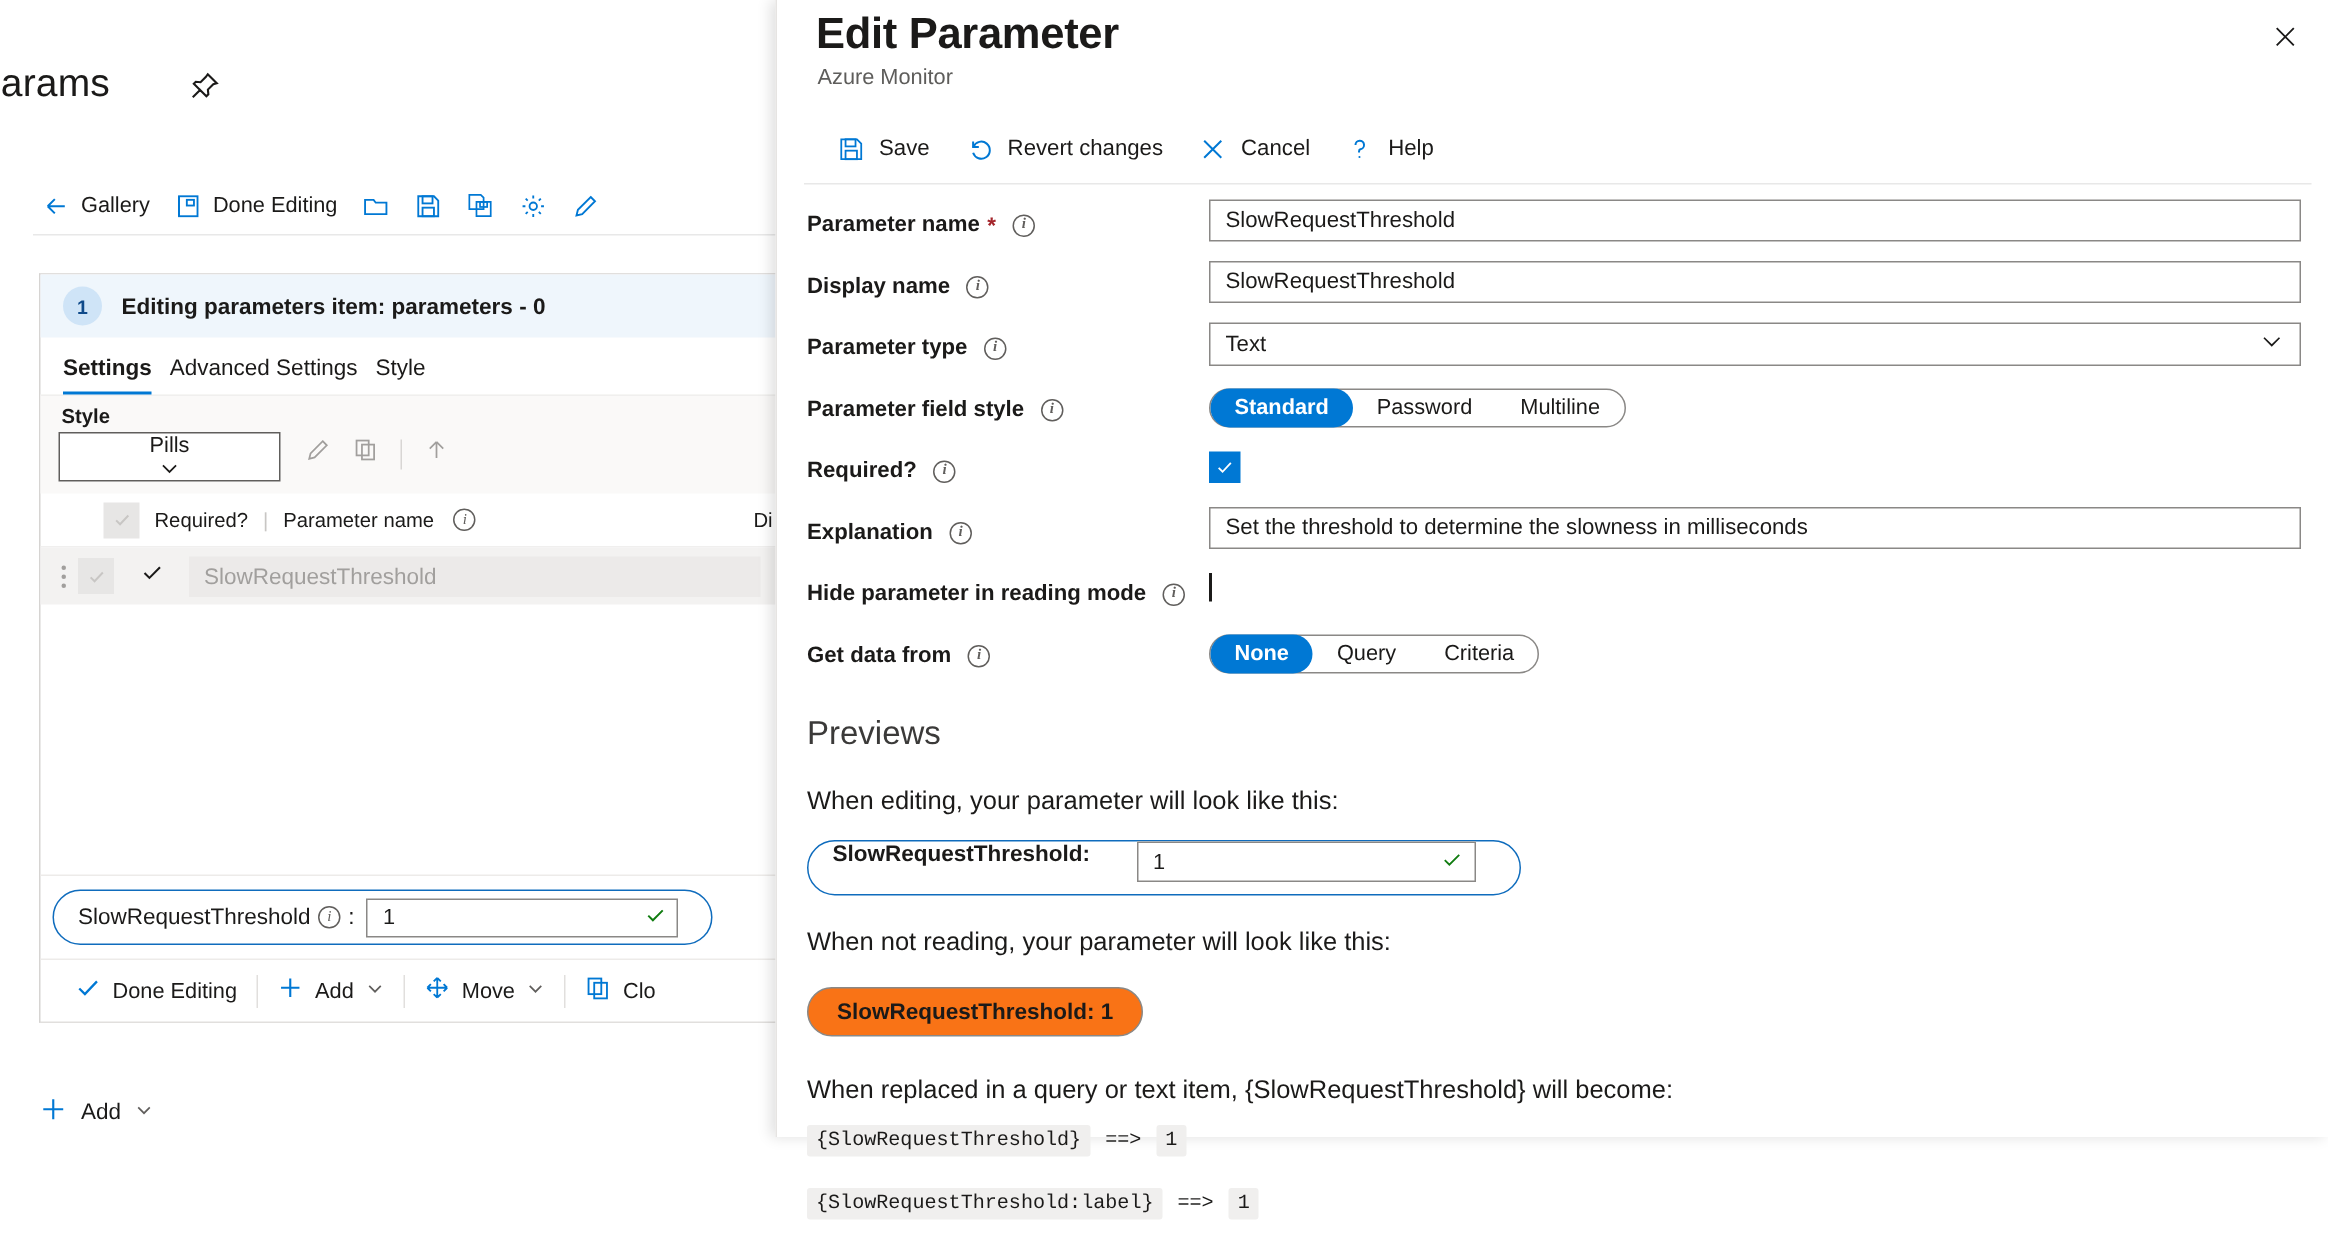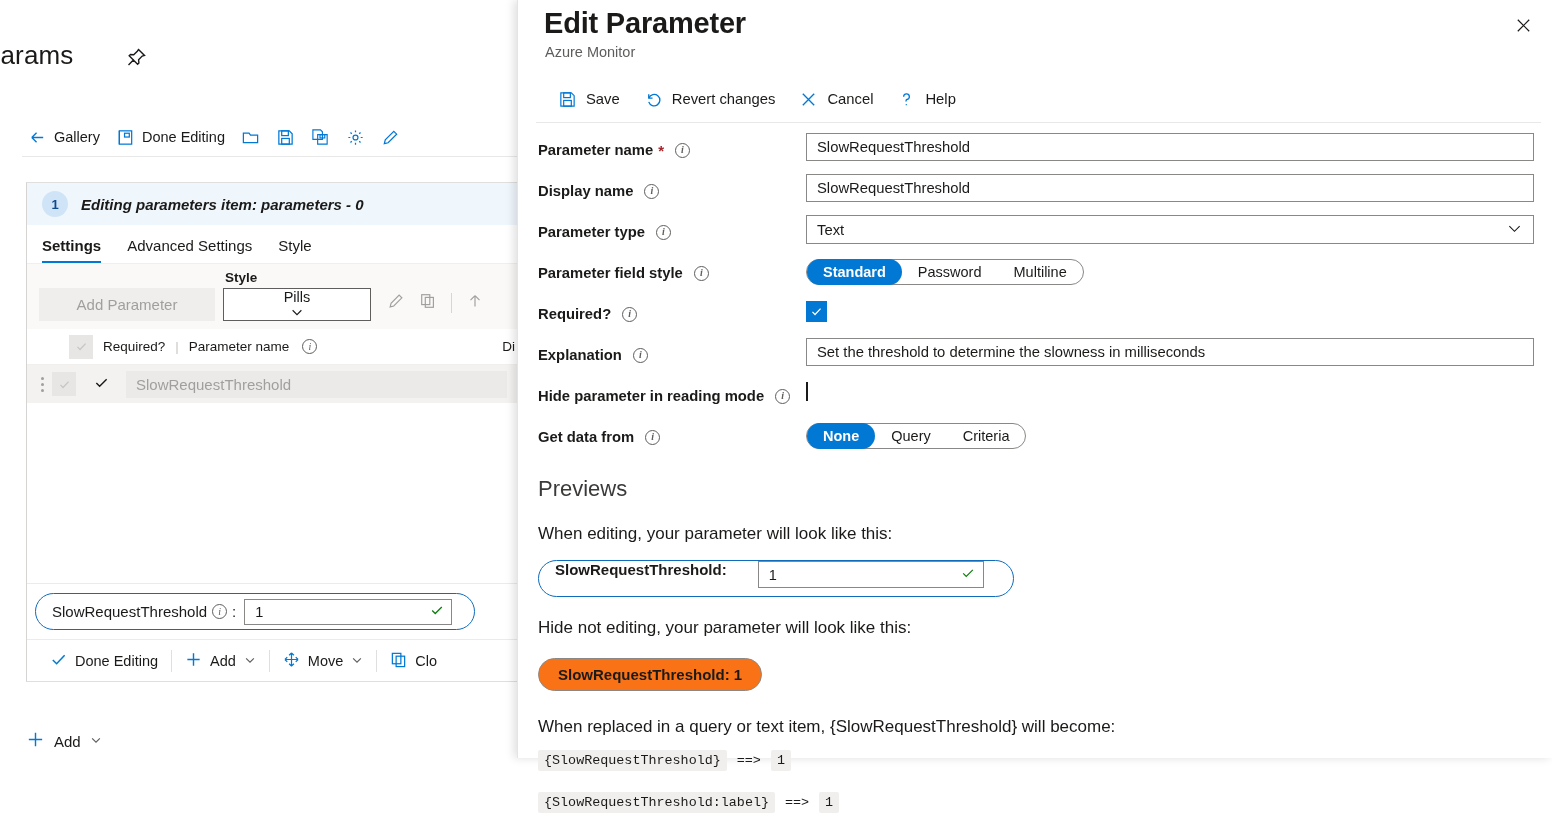--- a/index.html
+++ b/index.html
@@ -46,23 +46,23 @@
   #card-header {
     height: 42px; background: #eff6fc;
     display: flex; align-items: center; gap: 13px; padding-left: 15px;
   }
   #step-badge {
     width: 26px; height: 26px; border-radius: 50%;
     background: #cfe4f7; color: #0f4a8a;
     display:flex; align-items:center; justify-content:center;
     font-size: 13px; font-weight: 600;
   }
-  #card-header-title { font-size: 15px; font-weight: 700; color:#1b1a19;font-style:italic; }
-
-  #tabs { display: flex; gap: 26px; padding: 12px 15px 0 15px; border-bottom: 0; }
+  #card-header-title { font-size: 15px; font-weight: 700; color:#1b1a19; }
+
+  #tabs { display: flex; gap: 12px; padding: 12px 15px 0 15px; border-bottom: 0; }
   .tab { font-size: 15px; color:#1b1a19; padding-bottom: 9px; position: relative; }
   .tab.active { font-weight: 700; }
   .tab.active::after {
     content:''; position:absolute; left:0; right:0; bottom:0; height:2.5px; background:#0078d4;
   }
 
   #param-toolbar {
     display:flex; align-items:flex-end; gap: 8px;
     padding: 6px 10px 8px 12px; background: #faf9f8; border-top: 1px solid #f0efee;
   }
@@ -305,21 +305,20 @@
         <div id="card-header-title">Editing parameters item: parameters - 0</div>
       </div>
 
       <div id="tabs">
         <div class="tab active">Settings</div>
         <div class="tab">Advanced Settings</div>
         <div class="tab">Style</div>
       </div>
 
       <div id="param-toolbar">
-        <div id="add-param-btn">Add Parameter</div>
         <div class="style-group">
           <div class="style-label">Style</div>
           <div id="style-select">
             <span>Pills</span>
             <span>
               <svg viewBox="0 0 16 16" width="14" height="14" fill="none" stroke="#1b1a19" stroke-width="1.3">
                   <path d="M3 6l5 5 5-5"></path>
                 </svg>
             </span>
           </div>
@@ -624,21 +623,21 @@
         <span id="edit-preview-input">
           <span>1</span>
           <span class="green-check">
             <svg viewBox="0 0 16 16" width="14" height="14" fill="none" stroke="#107c10" stroke-width="1.4">
                 <path d="M2.5 8.5l3.5 3.5L13.5 4.5"></path>
               </svg>
           </span>
         </span>
       </div>
 
-      <div class="ptext" style="top:148px;">Hide not editing, your parameter will look like this:</div>
+      <div class="ptext" style="top:148px;">When not reading, your parameter will look like this:</div>
 
       <div id="read-pill">SlowRequestThreshold: 1</div>
 
       <div class="ptext" style="top:247px;">When replaced in a query or text item, {SlowRequestThreshold} will become:</div>
 
       <div class="codeline" style="top:280px;">
         <span class="code-chip">{SlowRequestThreshold}</span>
         <span class="code-arrow">==&gt;</span>
         <span class="code-chip">1</span>
       </div>

